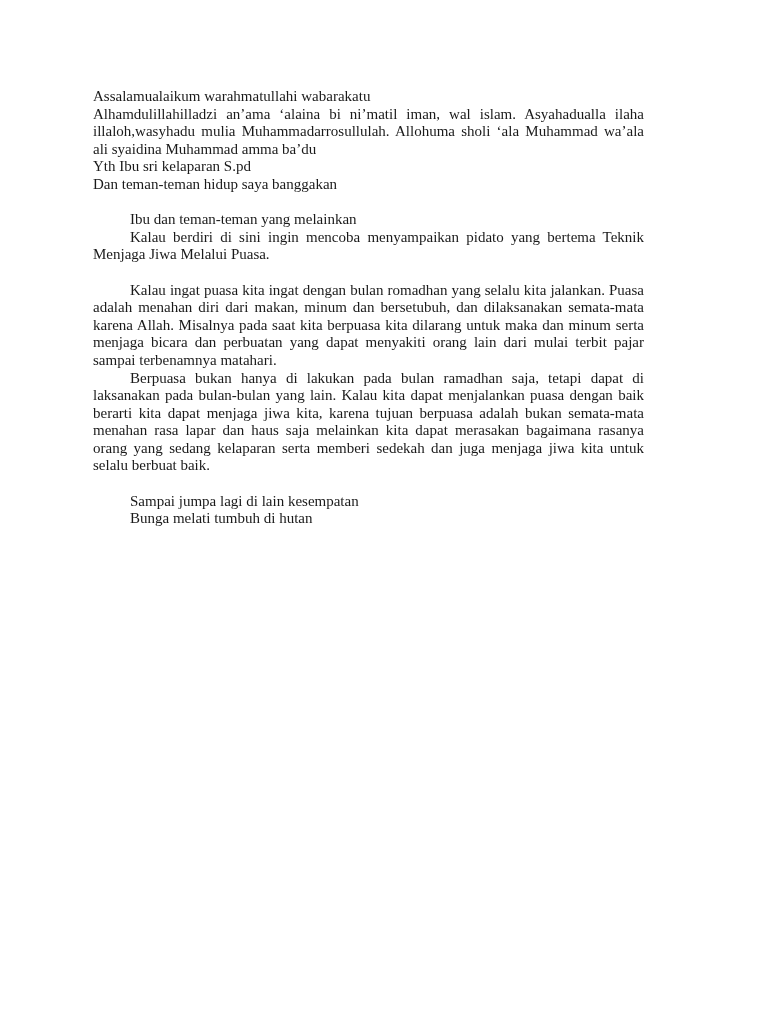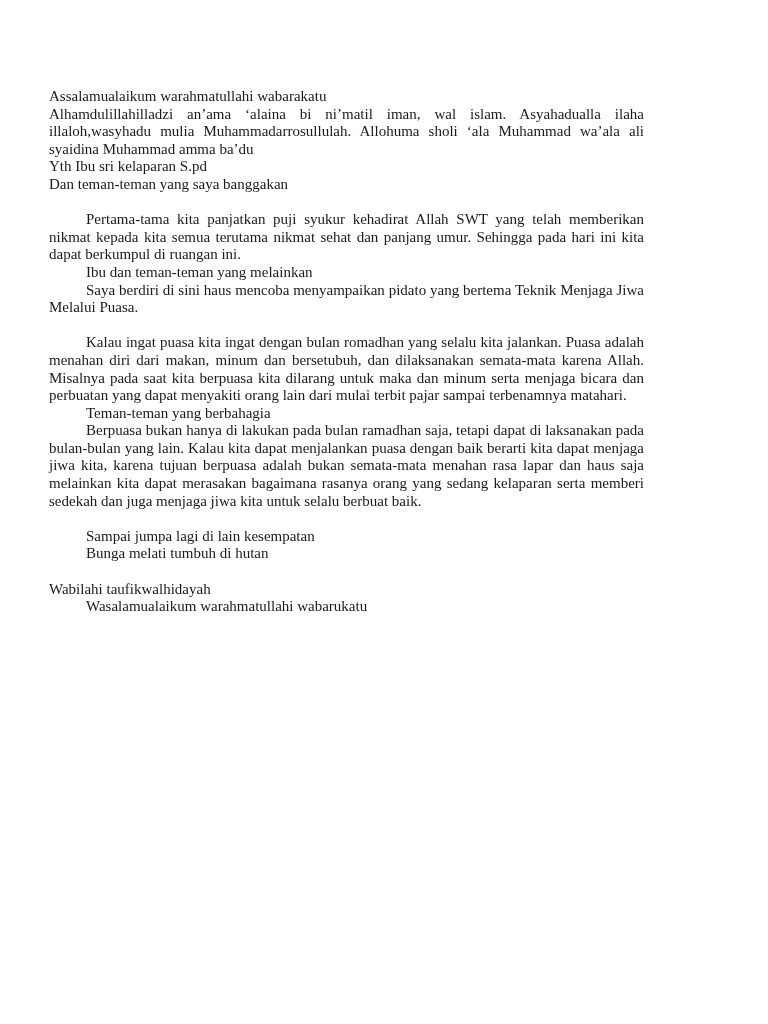--- a/index.html
+++ b/index.html
@@ -11,21 +11,21 @@
     position: relative;
     width: 768px;
     height: 1024px;
     background: #ffffff;
     overflow: hidden;
   }
   .page {
     box-sizing: border-box;
     width: 736px;
     height: 1024px;
-    padding: 88px 92px 0 49px;
+    padding: 88px 92px 0 93px;
     font-family: "Liberation Serif", "DejaVu Serif", serif;
     font-size: 15px;
     line-height: 17.6px;
     color: #1a1a1a;
   }
   .page p {
     margin: 0;
   }
   .block {
     margin: 0 0 17.6px 0;
@@ -42,43 +42,37 @@
 
 <div class="canvas">
   <div class="page">
 
     <p class="block">Assalamualaikum warahmatullahi wabarakatu</p>
 
     <p class="block justify">Alhamdulillahilladzi an’ama ‘alaina bi ni’matil iman, wal islam. Asyahadualla ilaha illaloh,wasyhadu mulia Muhammadarrosullulah. Allohuma sholi ‘ala Muhammad wa’ala ali syaidina Muhammad amma ba’du</p>
 
     <div class="block">
       <p>Yth Ibu sri kelaparan S.pd</p>
-      <p>Dan teman-teman yang saya banggakan</p>
+      <p>Dan teman-teman hidup saya banggakan</p>
     </div>
 
-    <p class="block justify indent">Pertama-tama kita panjatkan puji syukur kehadirat Allah SWT yang telah memberikan nikmat kepada kita semua terutama nikmat sehat dan panjang umur. Sehingga pada hari ini kita dapat berkumpul di ruangan ini.</p>
 
 
     <div class="block">
       <p class="indent">Ibu dan teman-teman yang melainkan</p>
-      <p class="justify indent">Saya berdiri di sini haus mencoba menyampaikan pidato yang bertema Teknik Menjaga Jiwa Melalui Puasa.</p>
+      <p class="justify indent">Kalau berdiri di sini ingin mencoba menyampaikan pidato yang bertema Teknik Menjaga Jiwa Melalui Puasa.</p>
     </div>
 
     <p class="block justify indent">Kalau ingat puasa kita ingat dengan bulan romadhan yang selalu kita jalankan. Puasa adalah menahan diri dari makan, minum dan bersetubuh, dan dilaksanakan semata-mata karena Allah. Misalnya pada saat kita berpuasa kita dilarang untuk maka dan minum serta menjaga bicara dan perbuatan yang dapat menyakiti orang lain dari mulai terbit pajar sampai terbenamnya matahari.</p>
 
     <div class="block">
-      <p class="indent">Teman-teman yang berbahagia</p>
       <p class="justify indent">Berpuasa bukan hanya di lakukan pada bulan ramadhan saja, tetapi dapat di laksanakan pada bulan-bulan yang lain. Kalau kita dapat menjalankan puasa dengan baik berarti kita dapat menjaga jiwa kita, karena tujuan berpuasa adalah bukan semata-mata menahan rasa lapar dan haus saja melainkan kita dapat merasakan bagaimana rasanya orang yang sedang kelaparan serta memberi sedekah dan juga menjaga jiwa kita untuk selalu berbuat baik.</p>
     </div>
 
 
     <div class="block">
       <p class="indent">Sampai jumpa lagi di lain kesempatan</p>
       <p class="indent">Bunga melati tumbuh di hutan</p>
     </div>
 
-    <div class="block">
-      <p>Wabilahi taufikwalhidayah</p>
-      <p class="indent">Wasalamualaikum warahmatullahi wabarukatu</p>
-    </div>
 
   </div>
 </div>
 
 </body></html>

